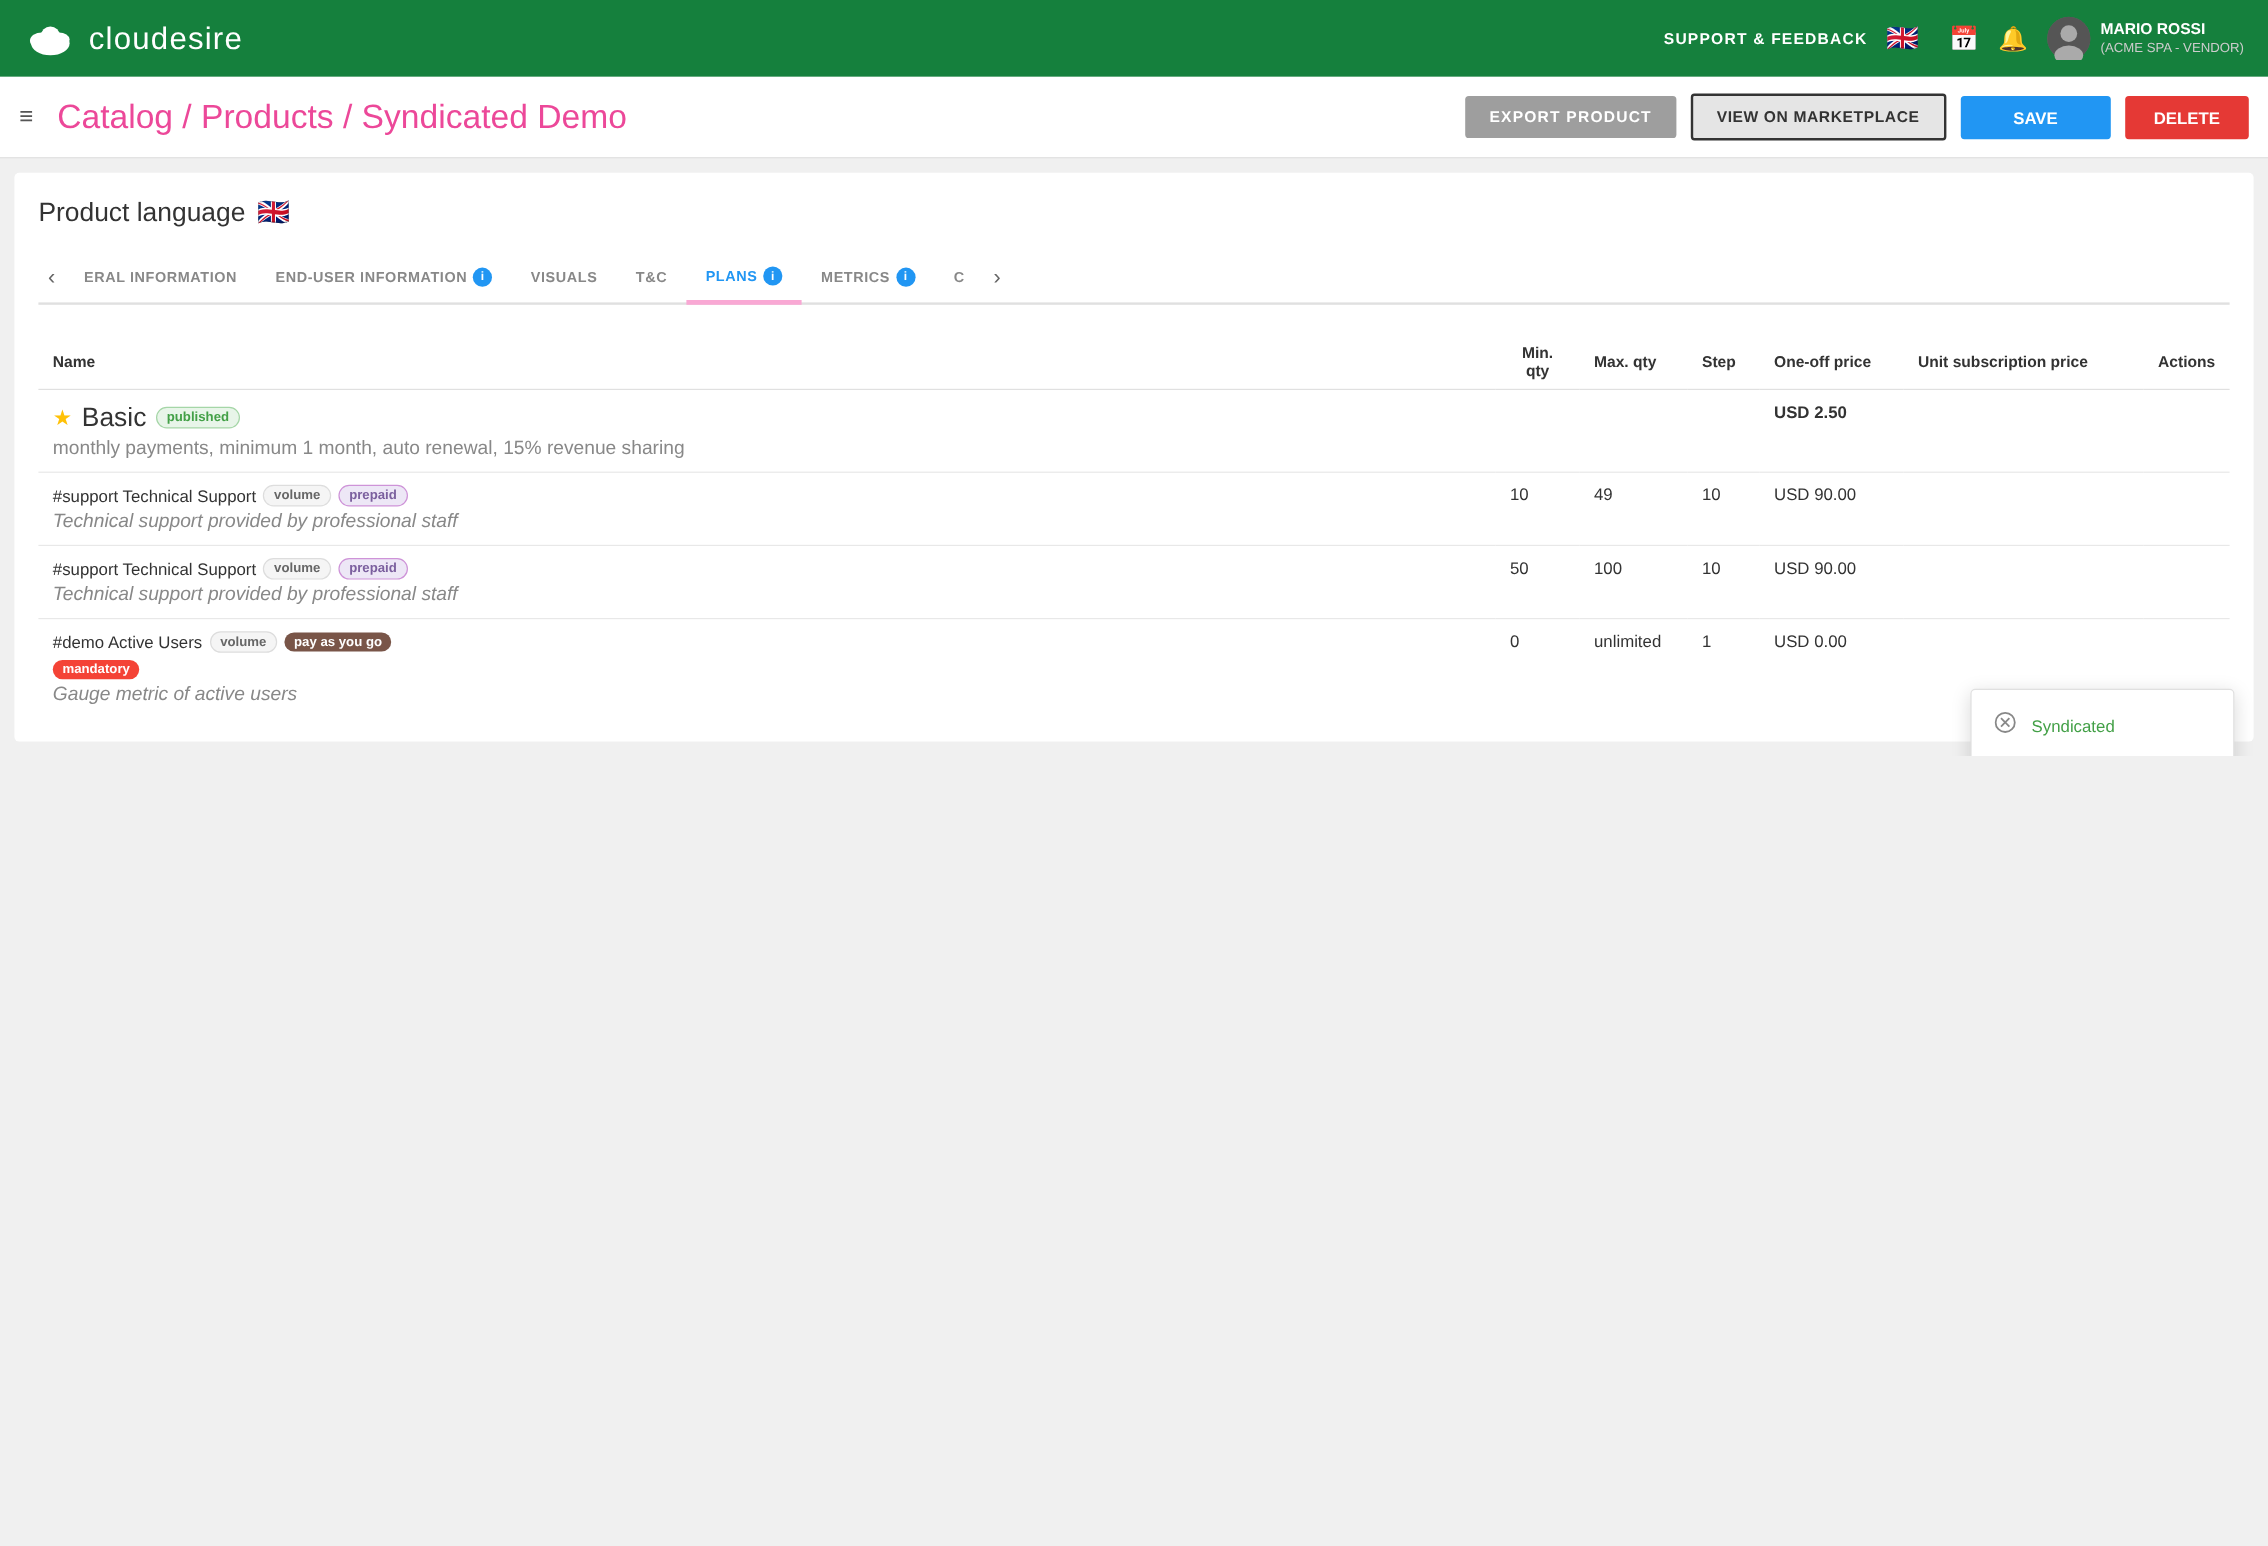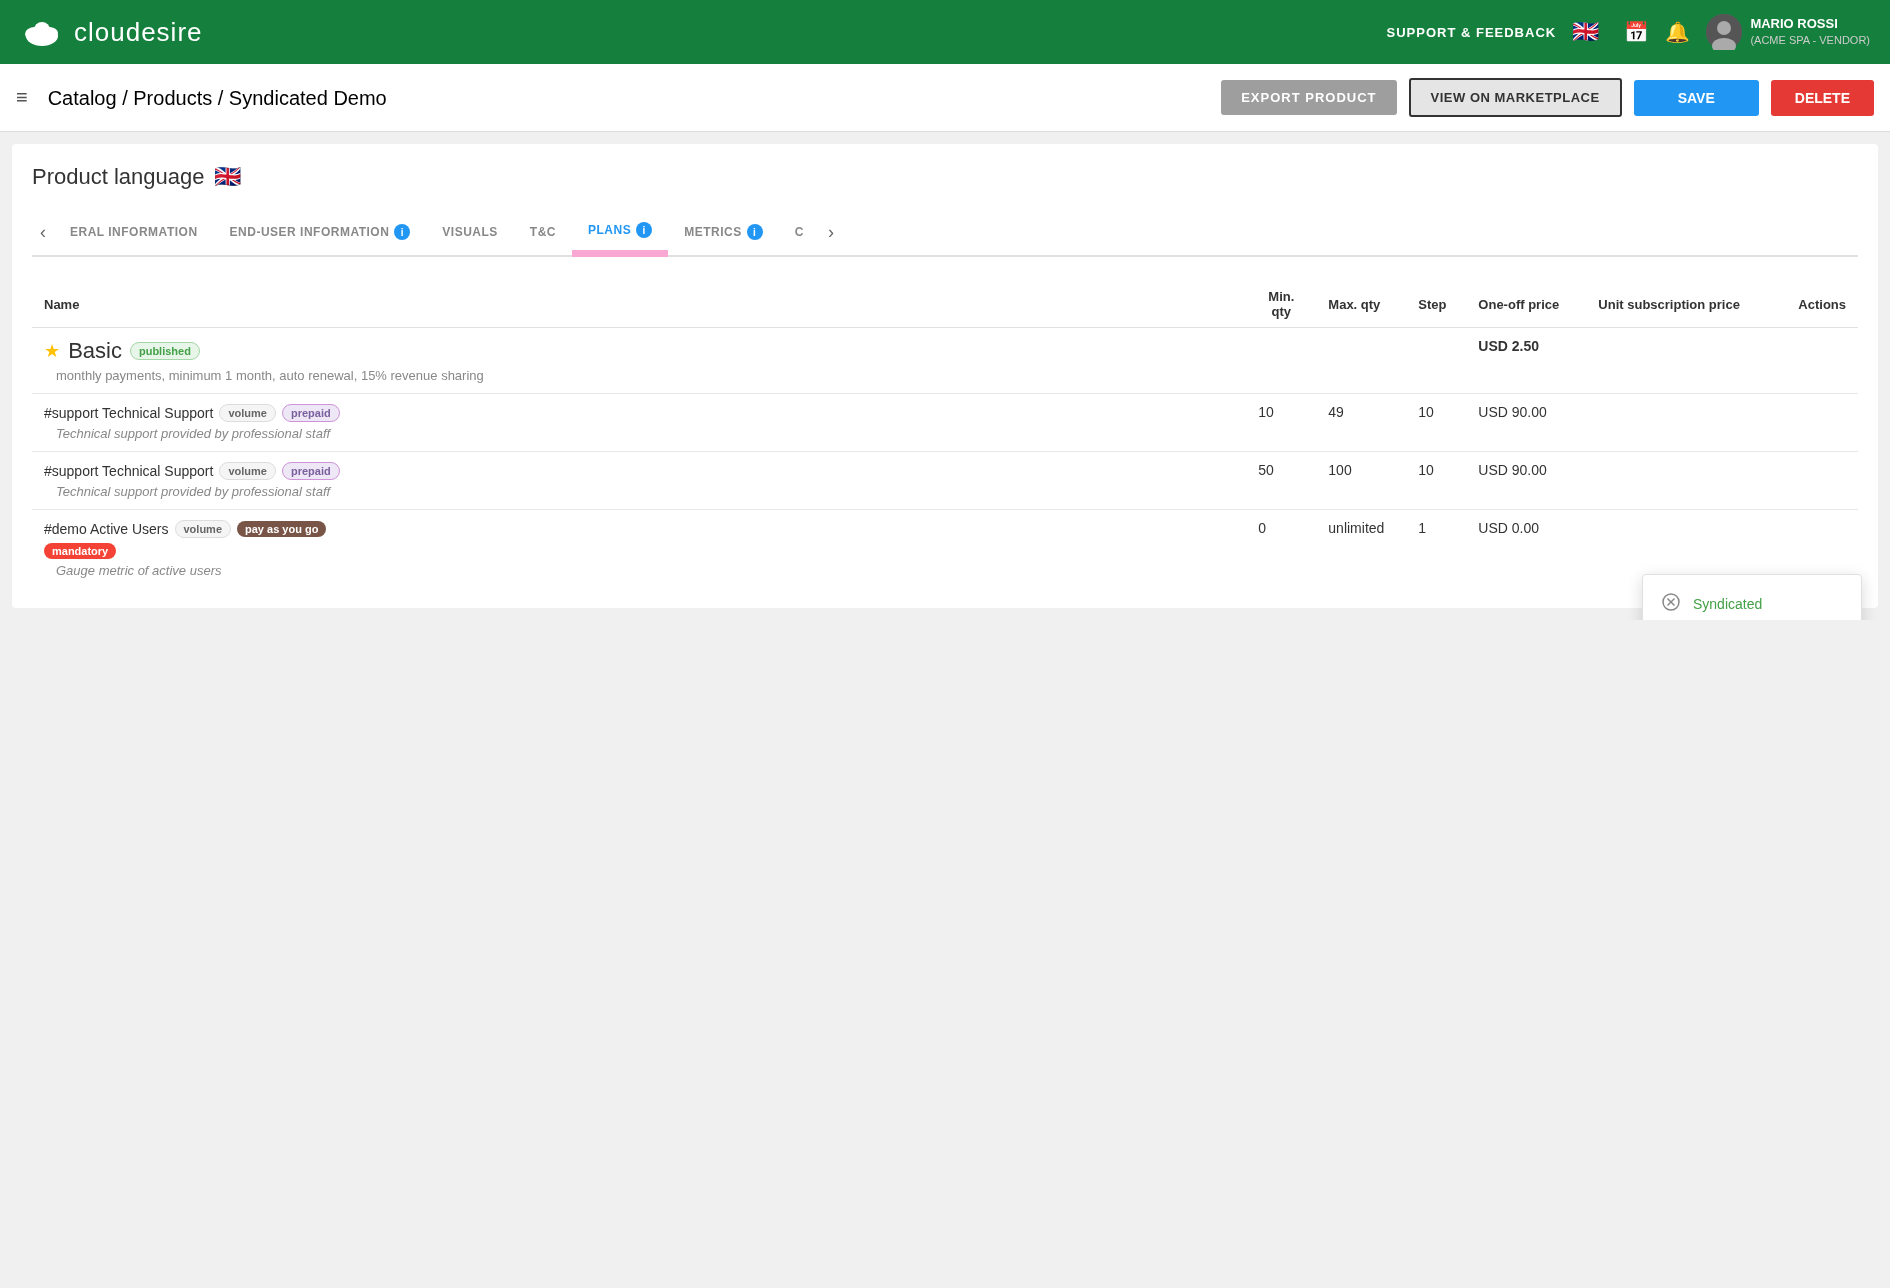--- a/index.html
+++ b/index.html
@@ -93,22 +93,22 @@
       gap: 12px;
       position: relative;
     }
     .hamburger {
       font-size: 20px;
       cursor: pointer;
       color: #555;
       margin-right: 8px;
     }
     .breadcrumb {
-      font-size: 20px;
-      color: #000000;
+      font-size: 28px;
+      color: #ec4899;
       font-weight: 400;
       flex: 1;
       line-height: 1.2;
     }
     .btn-export {
       background: #9e9e9e;
       color: #fff;
       border: none;
       padding: 10px 20px;
       font-size: 13px;
@@ -192,21 +192,21 @@
       cursor: pointer;
       white-space: nowrap;
       display: flex;
       align-items: center;
       gap: 5px;
       border-bottom: 3px solid transparent;
       margin-bottom: -2px;
     }
     .tab-item.active {
       color: #2196f3;
-      border-bottom: 7px solid #f9a8d4;
+      border-bottom: 4px solid #f9a8d4;
     }
     .tab-info {
       display: inline-flex;
       align-items: center;
       justify-content: center;
       width: 16px;
       height: 16px;
       background: #2196f3;
       color: #fff;
       border-radius: 50%;
@@ -236,24 +236,23 @@
     }
     .plan-name-main {
       font-size: 22px;
       font-weight: 400;
       color: #333;
       display: flex;
       align-items: center;
       gap: 8px;
     }
     .plan-sub-desc {
-      font-size: 13px;
+      font-size: 16px;
       color: #888;
       margin-top: 4px;
-      margin-left: 12px;
     }
     .badge {
       display: inline-block;
       padding: 2px 8px;
       border-radius: 12px;
       font-size: 11px;
       font-weight: 600;
     }
     .badge-published {
       background: #e8f5e9;

